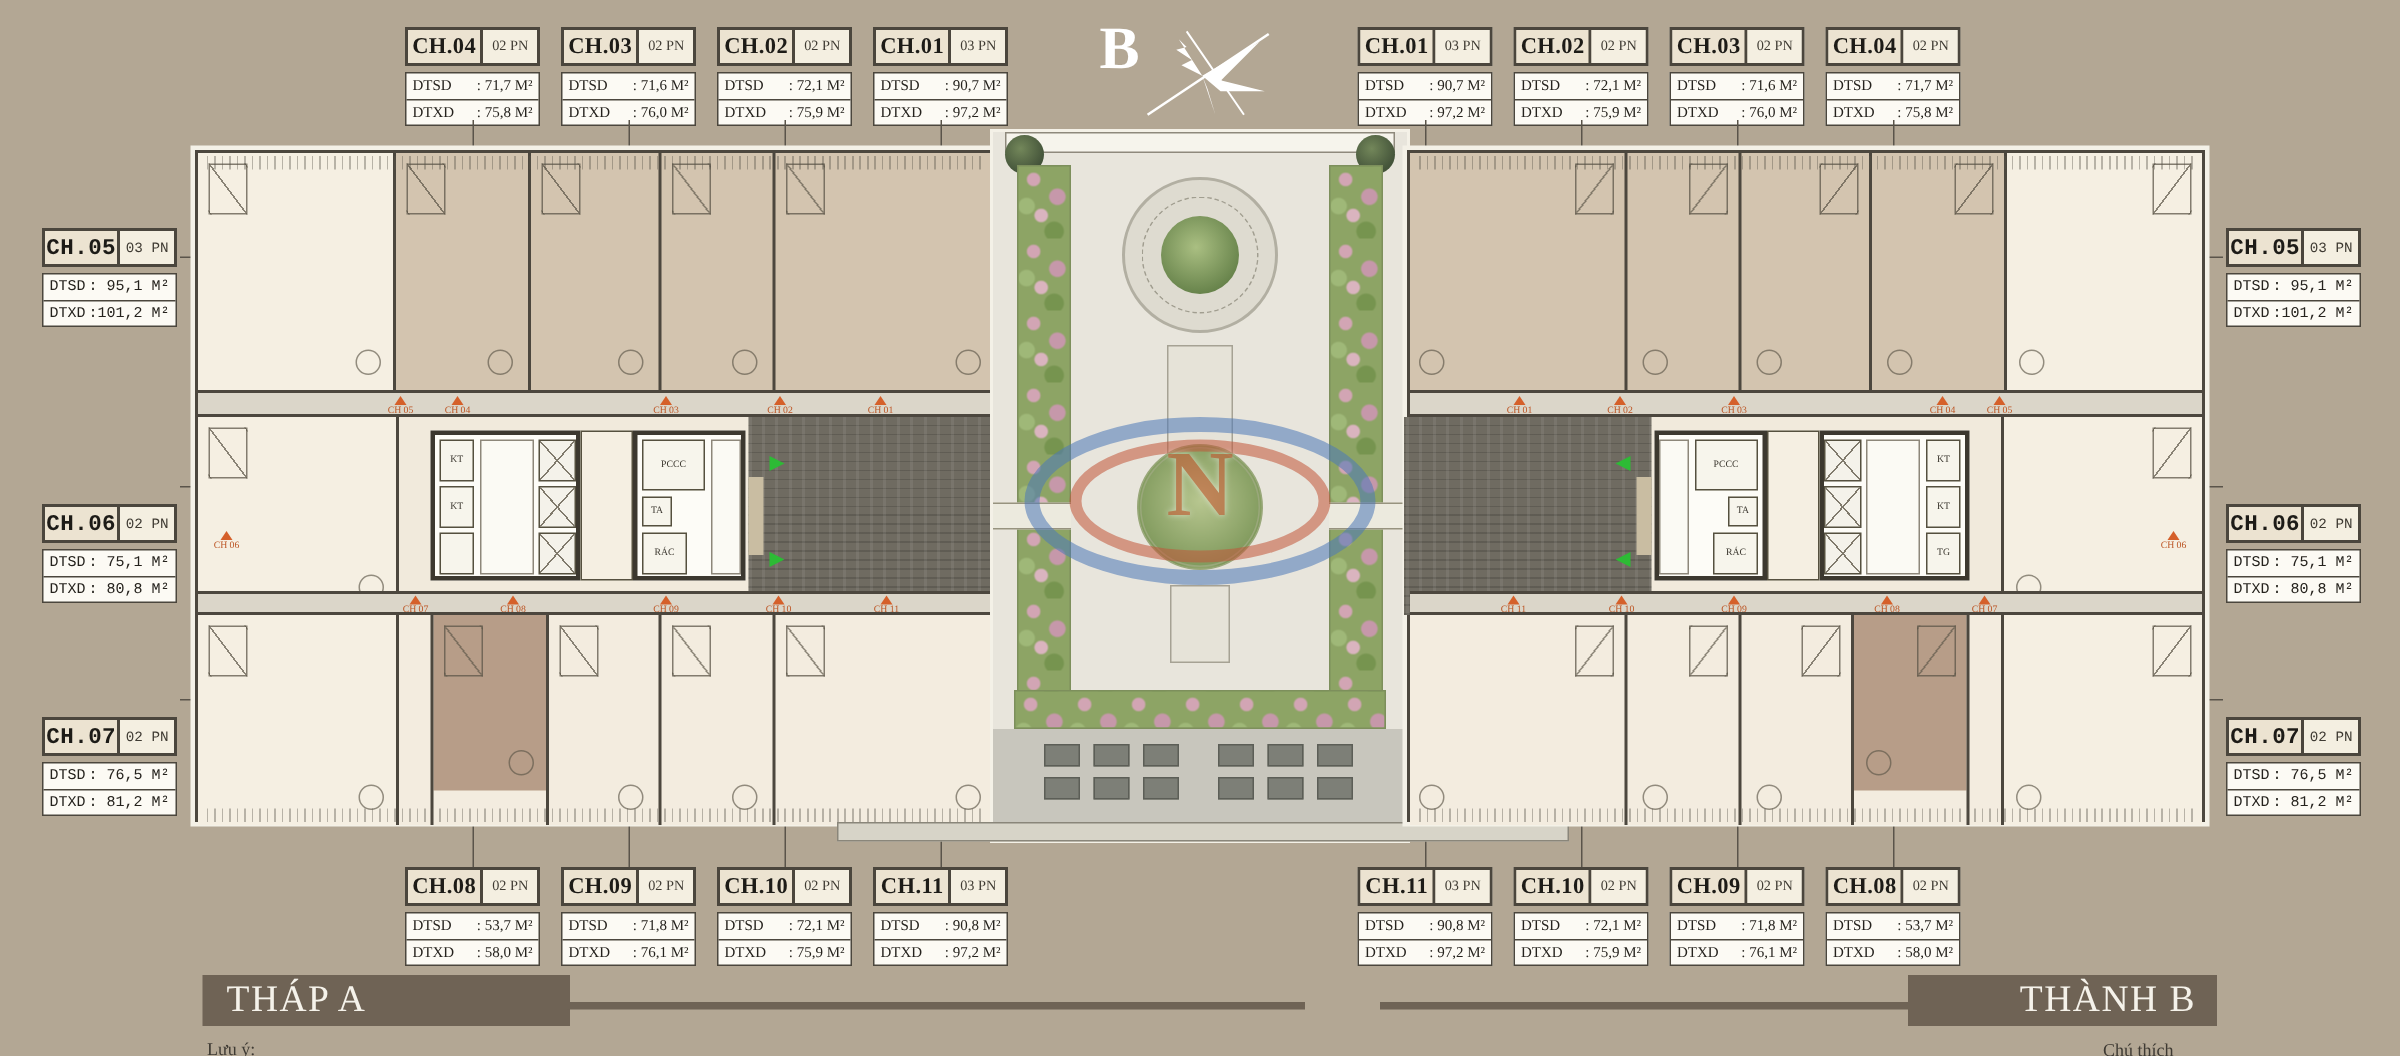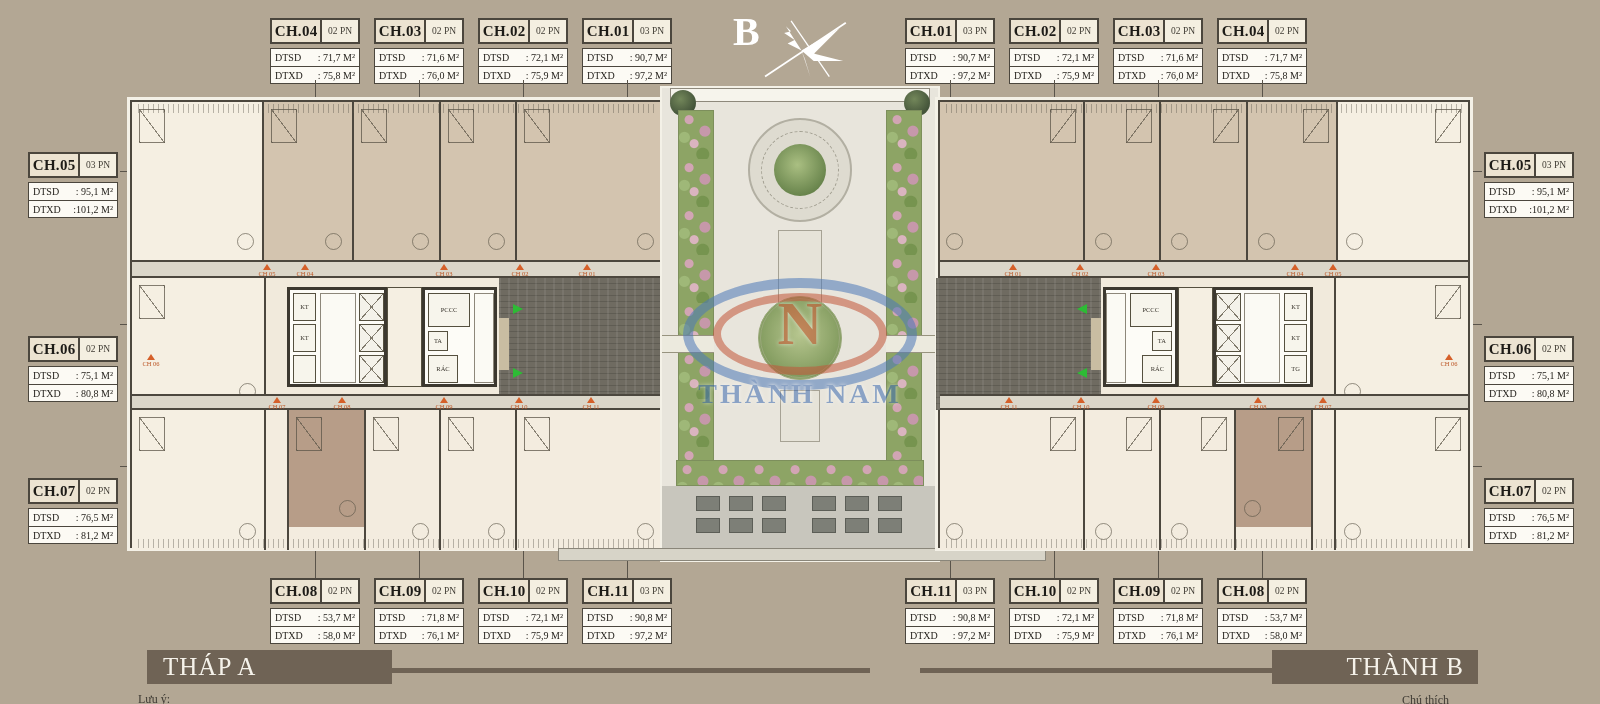--- a/index.html
+++ b/index.html
@@ -6,21 +6,21 @@
   .stage{position:relative;width:1600px;height:704px;background:#b3a794;overflow:hidden;
          font-family:"Liberation Serif",serif;color:#2e2b26;}
   .stage *{box-sizing:border-box;}
   i,em{font-style:normal;}
 
   
   .cards{position:absolute;display:flex;}
   .cards.row-flex{flex-direction:row;gap:14px;}
   .cards.col-flex{flex-direction:column;}
   .card{width:90px;position:relative;}
-  .cards.col-flex .card{width:90px;}
+  .cards.col-flex .card{width:90px;font-family:Liberation Mono, monospace;}
   .cards.col-flex .card:nth-child(2){margin-top:118px;}
   .cards.col-flex .card:nth-child(3){margin-top:76px;}
   .card-head{height:26px;display:flex;border:2px solid #4b463d;background:#f2ecdd;}
   .head-id{flex:1.35;display:flex;align-items:center;justify-content:center;
            background:#ece3d1;border-right:2px solid #4b463d;
            font-weight:bold;font-size:15px;letter-spacing:.3px;color:#1d1b17;}
   .head-pn{flex:1;display:flex;align-items:center;justify-content:center;
            background:#f4efe1;font-size:9.5px;color:#3f3b33;}
   .card-body{margin-top:4px;border:1.5px solid #4b463d;background:#fcfaf4;}
   .crow{height:17px;display:flex;align-items:center;justify-content:space-between;
@@ -120,21 +120,21 @@
       font-size:62px;font-weight:bold;color:#cc5633;text-shadow:0 0 4px #fff;}
   .wm-name{position:absolute;left:28px;top:108px;width:224px;text-align:center;
       font-size:28px;font-weight:bold;letter-spacing:3px;color:#3f6db3;text-shadow:0 0 4px #fff;}
 
   
   .compass{position:absolute;left:733px;top:6px;width:120px;height:78px;}
   .compass-b{position:absolute;left:0;top:2px;font-size:40px;font-weight:bold;color:#fff;}
   .compass-star{position:absolute;left:28px;top:8px;}
   .tbar{position:absolute;height:34px;background:#6f6355;color:#f5f2ea;
         font-size:25px;letter-spacing:1px;display:flex;align-items:center;}
-  .tbar.a{left:147px;top:650px;width:245px;padding-left:16px;}
+  .tbar.a{left:135px;top:650px;width:245px;padding-left:16px;}
   .tbar.b{left:1272px;top:650px;width:206px;justify-content:flex-end;padding-right:14px;}
   .tline{position:absolute;height:5px;background:#6f6355;top:668px;}
   .tline.a{left:378px;width:492px;}
   .tline.b{left:920px;width:352px;}
   .note{position:absolute;font-size:12px;color:#3e3a33;}
   .note.a{left:138px;top:692px;}
   .note.b{left:1402px;top:693px;}
 </style>
 </head>
 <body>
@@ -714,21 +714,20 @@
       </div>
     </div>
   </div>
 
   <div class="bottom-grill hatch-v"></div>
 
   <div class="wm">
     <i class="wm-ellipse outer"></i>
     <i class="wm-ellipse inner"></i>
     <span class="wm-n">N</span>
-    <span class="wm-name">THÀNH NAM</span>
   </div>
 
   <div class="tbar a">
       <span>THÁP A</span>
     </div>
   <i class="tline a"></i>
   <div class="tbar b">
       <span>THÀNH B</span>
     </div>
   <i class="tline b"></i>

